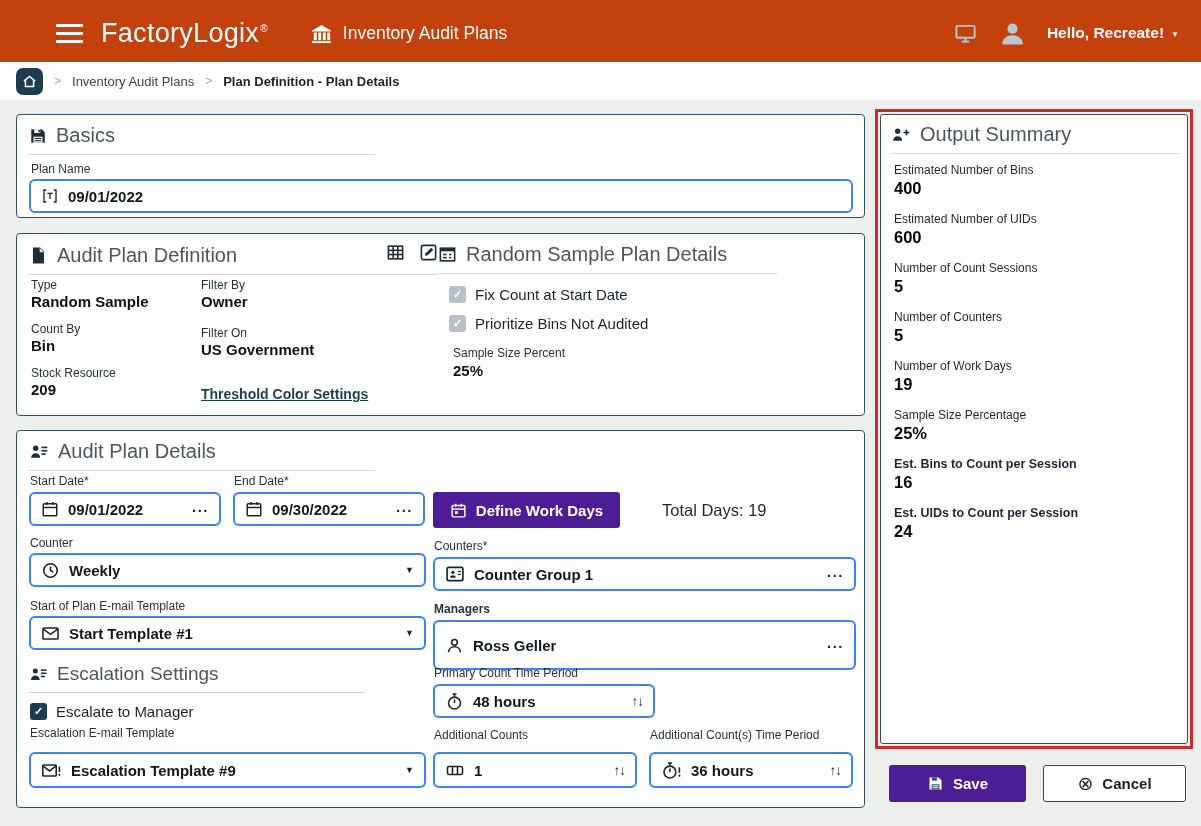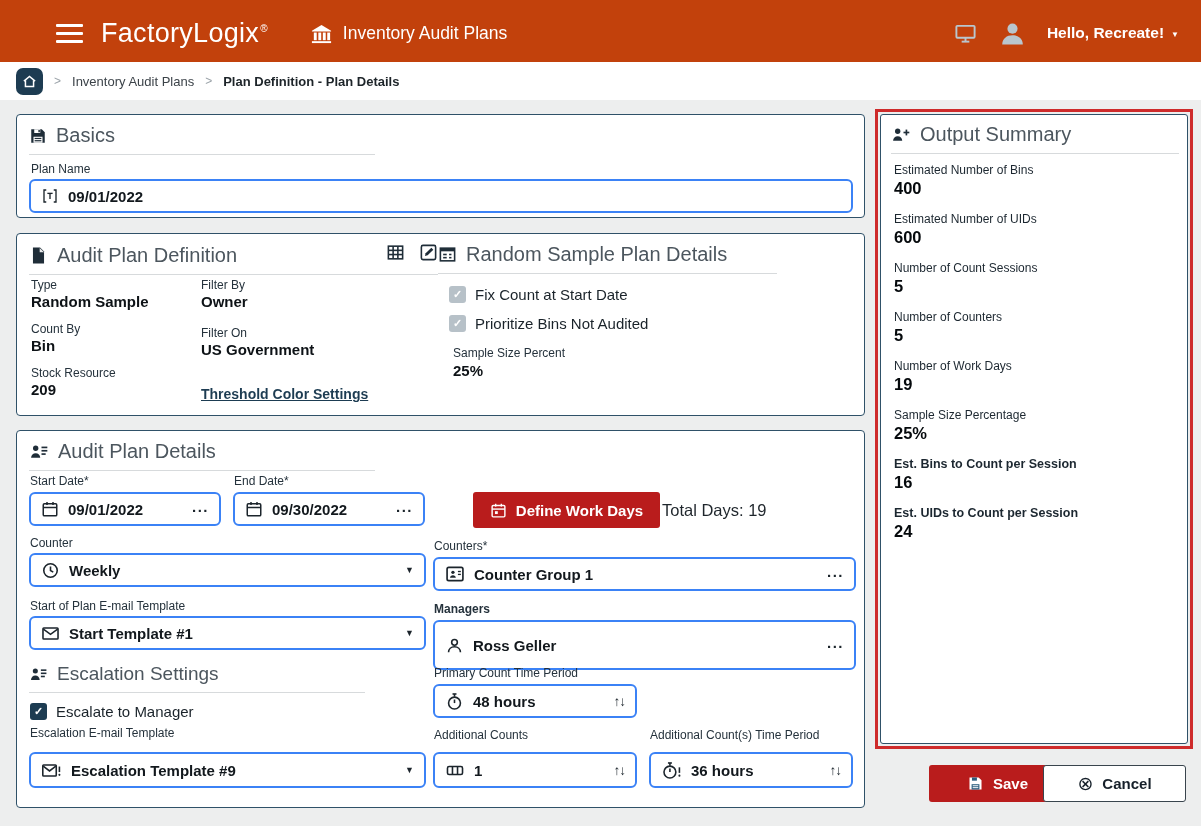--- a/index.html
+++ b/index.html
@@ -35,21 +35,21 @@
   .plain { position:absolute; font-size:16.5px; color:#1f262c; }
 
   .field { position:absolute; display:flex; align-items:center; gap:9px; border:2px solid #3b82f6; border-radius:6px; background:#fff; padding:0 10px; font-size:15px; font-weight:bold; color:#12181d; }
   .ficon { display:flex; color:#1c252c; flex:none; }
   .sfx { margin-left:auto; display:flex; align-items:center; color:#1c252c; }
   .dots { font-size:15px; font-weight:bold; letter-spacing:1.5px; padding-bottom:5px; }
   .caret-dd { font-size:9px; }
   .updown { font-size:13.5px; font-weight:bold; letter-spacing:-1px; }
 
   .btn { position:absolute; display:flex; align-items:center; justify-content:center; gap:9px; font-weight:bold; font-size:15px; }
-  .btn-dark { background:#b91c1c; color:#fff; border-radius:3px;margin-left:40px; }
+  .btn-dark { background:#4c1d95; color:#fff; border-radius:3px; }
   .btn-light { background:#fff; color:#16202a; border:1px solid #39444d; border-radius:3px; }
   .btn-light .x { font-size:19px; font-weight:normal; }
 
   .cbrow { position:absolute; display:flex; align-items:center; gap:9px; font-size:15px; color:#1a232a; }
   .cb { width:17px; height:17px; border-radius:3px; display:flex; align-items:center; justify-content:center; flex:none; }
   .cb .tick { display:none; color:#fff; font-size:11px; font-weight:bold; }
   .cb.checked .tick { display:block; }
   .cb.dis { background:#b7c1c8; }
   .cb.act { background:#1d3c52; }
 
@@ -328,21 +328,21 @@
             <circle cx="8" cy="7.5" r="3.2"></circle>
             <path d="M2.5 19c0-3.3 2.5-5.6 5.5-5.6s5.5 2.3 5.5 5.6z"></path>
             <rect x="15" y="5.5" width="7" height="2"></rect>
             <rect x="15" y="9.5" width="7" height="2"></rect>
             <rect x="15" y="13.5" width="5" height="2"></rect>
           </svg>
       </span>
       <span data-interactable="false">Escalation Settings</span>
     </div>
     <span class="lbl" style="left:417px; top:235px;" data-interactable="false">Primary Count Time Period</span>
-    <div class="field" style="left:416px; top:253px; width:204px; height:34px;" data-interactable="true">
+    <div class="field" style="left:416px; top:253px; width:222px; height:34px;" data-interactable="true">
       <span class="ficon" data-interactable="false">
         <svg width="19" height="19" viewBox="0 0 24 24" fill="none" stroke="currentColor" stroke-width="2">
             <circle cx="12" cy="14" r="7.5"></circle>
             <path d="M12 14V9.5"></path>
             <line x1="9.5" y1="2.5" x2="14.5" y2="2.5"></line>
             <line x1="12" y1="2.5" x2="12" y2="6"></line>
           </svg>
       </span>
       <span data-interactable="false">48 hours</span>
       <span class="sfx updown" data-interactable="true">↑↓</span>

